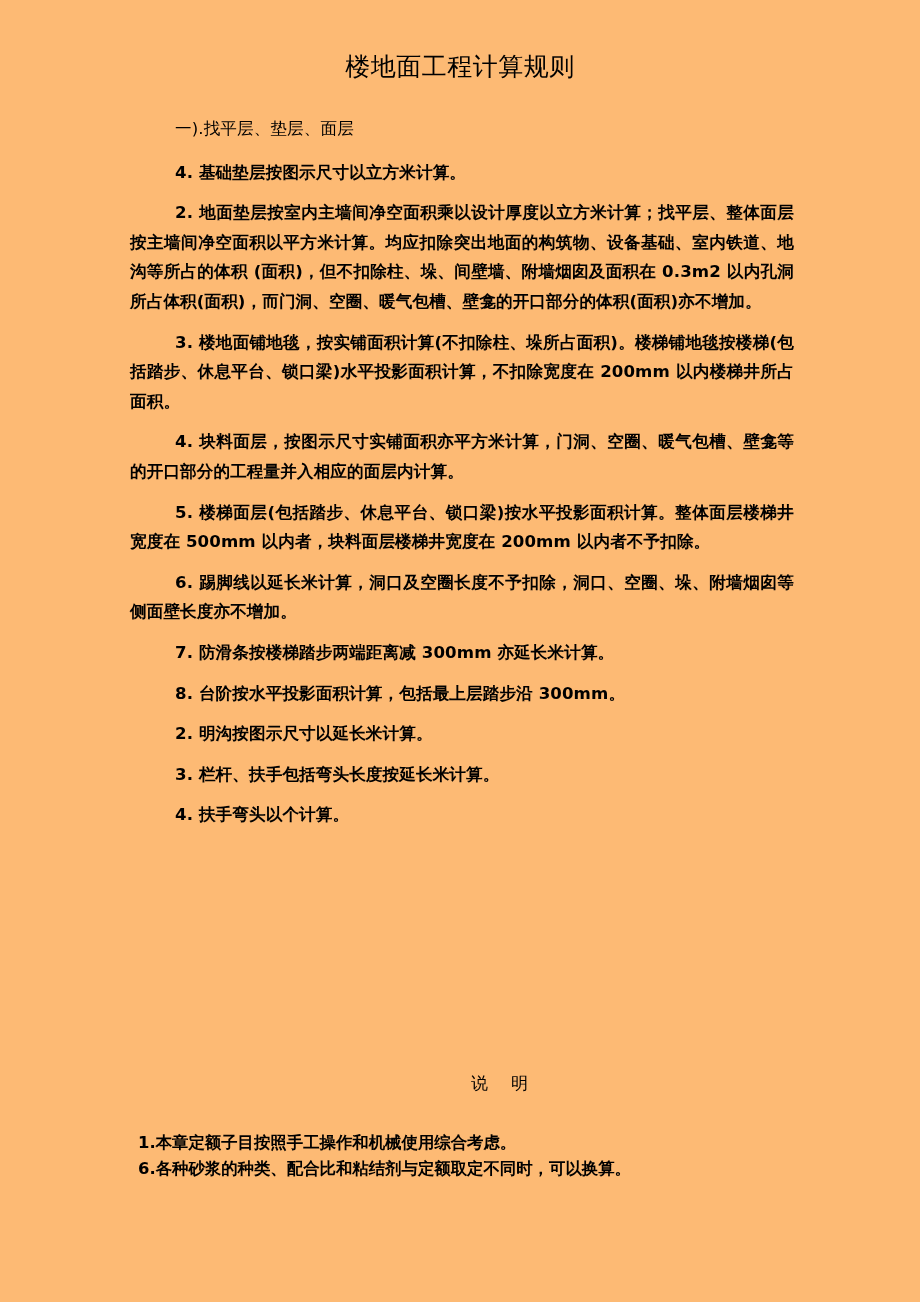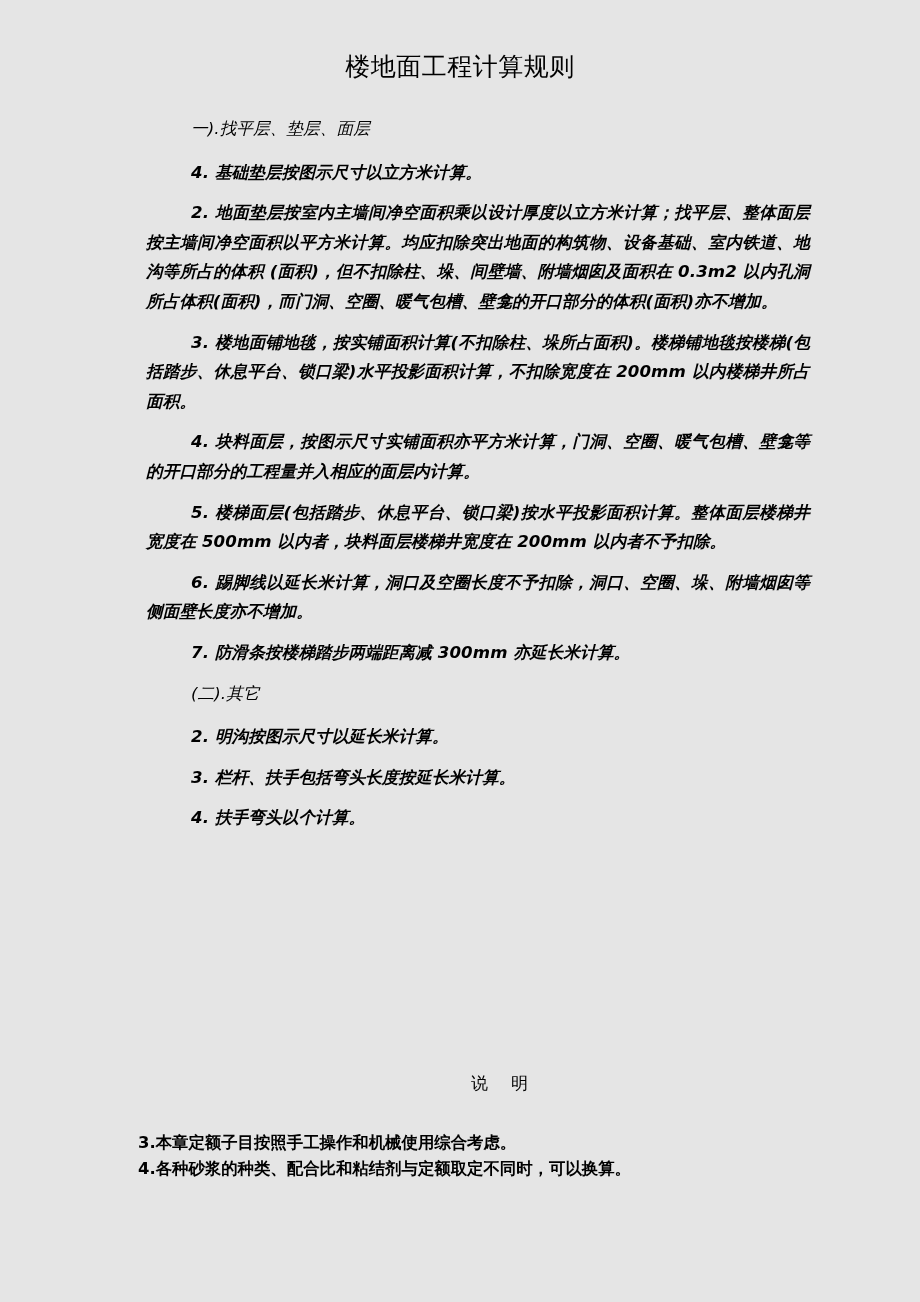--- a/index.html
+++ b/index.html
@@ -8,21 +8,21 @@
     background: #ffffff;
   }
   body {
     font-family: "DejaVu Sans", "Liberation Sans", sans-serif;
     color: #000000;
   }
   .page {
     position: relative;
     width: 920px;
     height: 1302px;
-    background: #e5e5e5;
+    background: #fdba74;
     overflow: hidden;
     box-sizing: border-box;
   }
 
   
   .doc-title {
     position: absolute;
     top: 52px;
     left: 0;
     width: 920px;
@@ -30,23 +30,22 @@
     font-size: 25px;
     font-weight: 400;
     letter-spacing: 0.5px;
     line-height: 1.2;
   }
 
   
   .body-col {
     position: absolute;
     top: 114px;
-    left: 146px;
+    left: 130px;
     width: 664px;
-    font-style: italic;
   }
 
   .para {
     font-size: 16.6px;
     line-height: 29.6px;
     font-weight: 700;
     text-indent: 45px;
     margin: 0 0 11px 0;
     text-align: justify;
     text-justify: inter-character;
@@ -103,33 +102,33 @@
 
     <p class="para section-head">一).找平层、垫层、面层</p>
 
     <p class="para">4. 基础垫层按图示尺寸以立方米计算。</p>
     <p class="para">2. 地面垫层按室内主墙间净空面积乘以设计厚度以立方米计算；找平层、整体面层按主墙间净空面积以平方米计算。均应扣除突出地面的构筑物、设备基础、室内铁道、地沟等所占的体积 (面积)，但不扣除柱、垛、间壁墙、附墙烟囱及面积在 0.3m2 以内孔洞所占体积(面积)，而门洞、空圈、暖气包槽、壁龛的开口部分的体积(面积)亦不增加。</p>
     <p class="para">3. 楼地面铺地毯，按实铺面积计算(不扣除柱、垛所占面积)。楼梯铺地毯按楼梯(包括踏步、休息平台、锁口梁)水平投影面积计算，不扣除宽度在 200mm 以内楼梯井所占面积。</p>
     <p class="para">4. 块料面层，按图示尺寸实铺面积亦平方米计算，门洞、空圈、暖气包槽、壁龛等的开口部分的工程量并入相应的面层内计算。</p>
     <p class="para">5. 楼梯面层(包括踏步、休息平台、锁口梁)按水平投影面积计算。整体面层楼梯井宽度在 500mm 以内者，块料面层楼梯井宽度在 200mm 以内者不予扣除。</p>
     <p class="para">6. 踢脚线以延长米计算，洞口及空圈长度不予扣除，洞口、空圈、垛、附墙烟囱等侧面壁长度亦不增加。</p>
     <p class="para">7. 防滑条按楼梯踏步两端距离减 300mm 亦延长米计算。</p>
+    <p class="para">8. 台阶按水平投影面积计算，包括最上层踏步沿 300mm。</p>
 
 
-    <p class="para section-head">(二).其它</p>
 
     <p class="para">2. 明沟按图示尺寸以延长米计算。</p>
     <p class="para">3. 栏杆、扶手包括弯头长度按延长米计算。</p>
     <p class="para">4. 扶手弯头以个计算。</p>
 
 
   </div>
 
   <div class="shuoming-head">
     <span>说</span><span class="gap"></span><span>明</span>
   </div>
 
   <div class="shuoming-list">
-    <p class="sm-line">3.本章定额子目按照手工操作和机械使用综合考虑。</p>
-    <p class="sm-line">4.各种砂浆的种类、配合比和粘结剂与定额取定不同时，可以换算。</p>
+    <p class="sm-line">1.本章定额子目按照手工操作和机械使用综合考虑。</p>
+    <p class="sm-line">6.各种砂浆的种类、配合比和粘结剂与定额取定不同时，可以换算。</p>
   </div>
 
 </div>
 
 </body></html>

